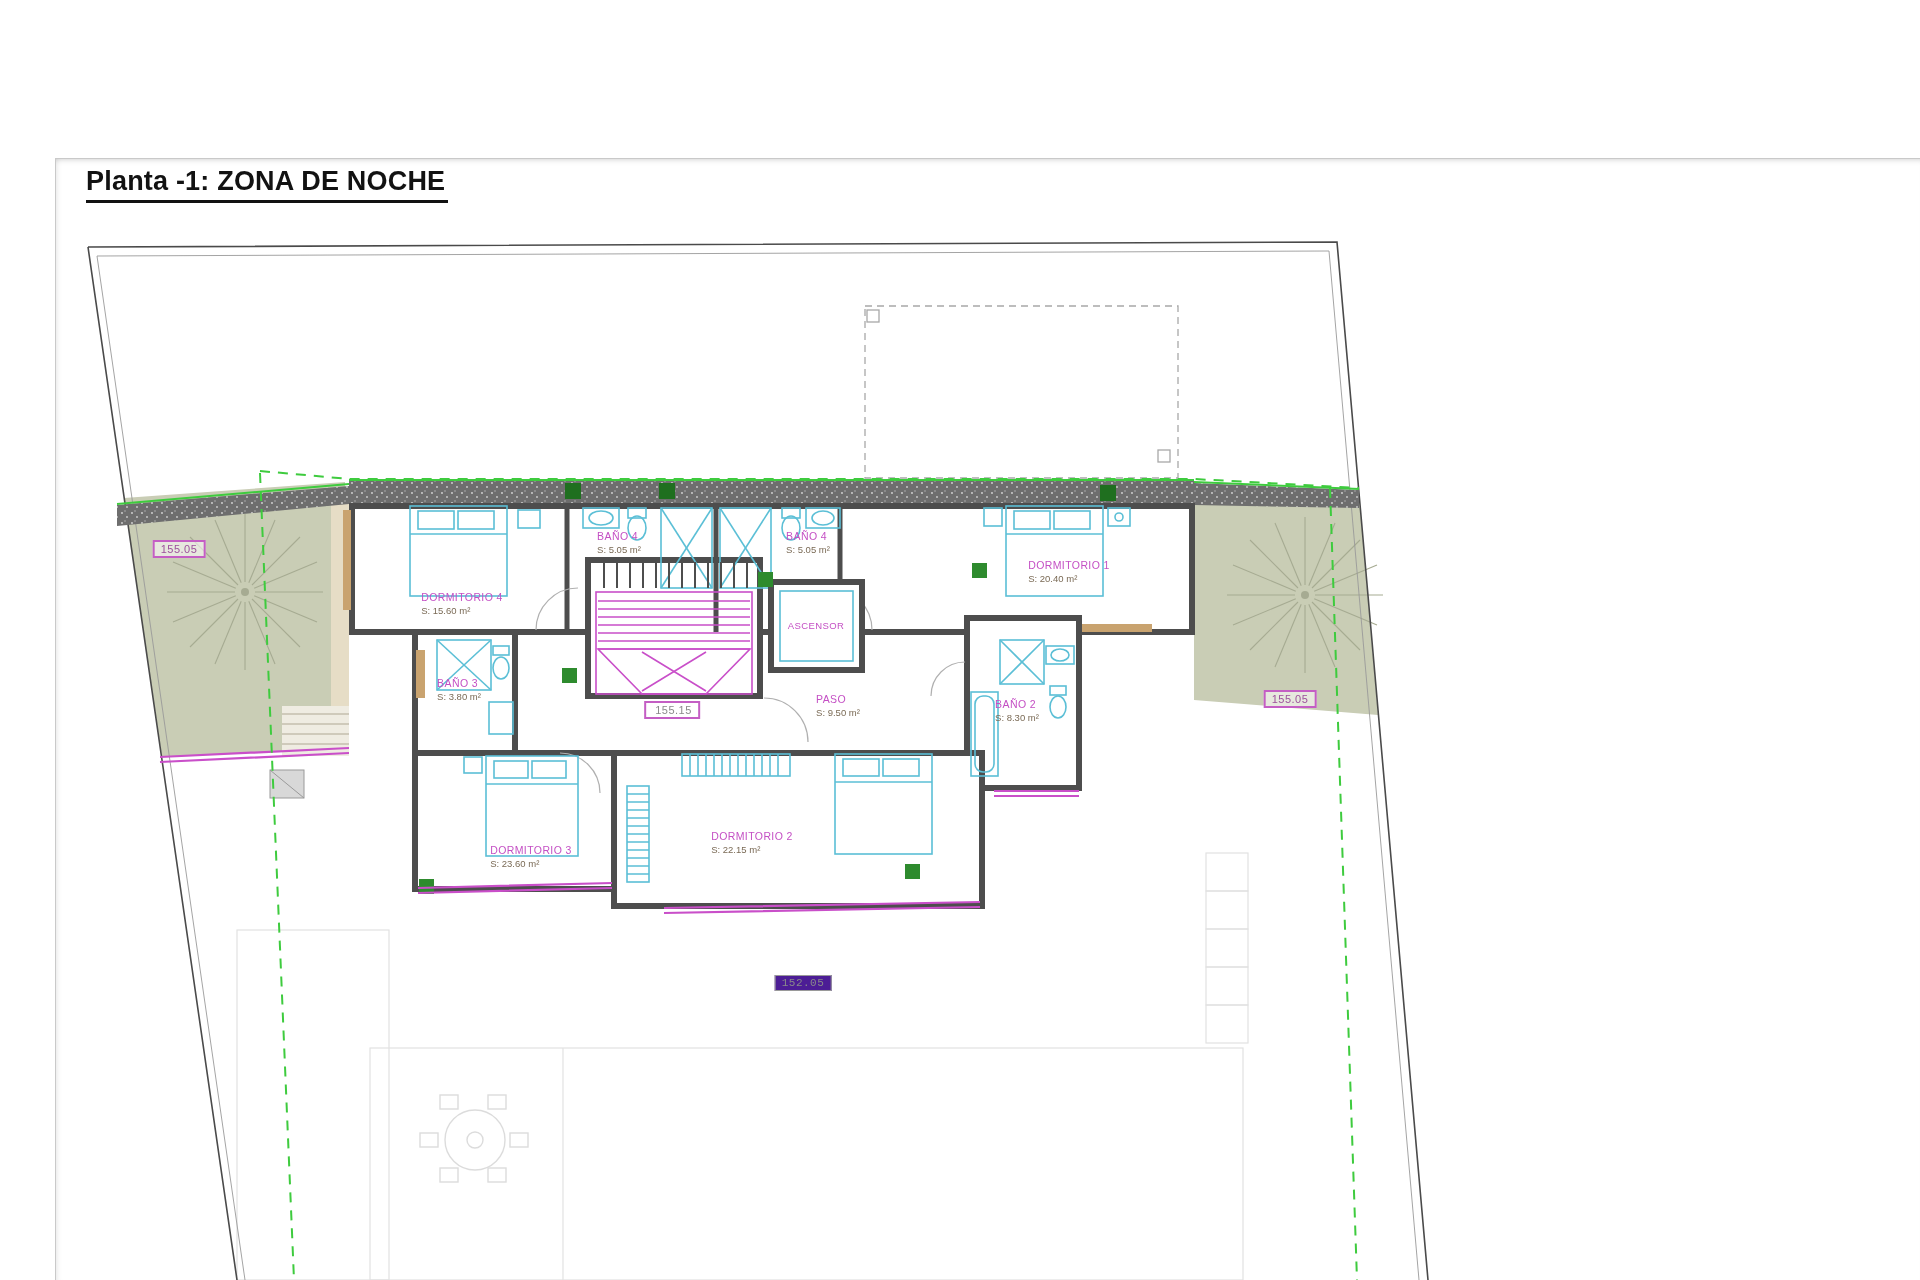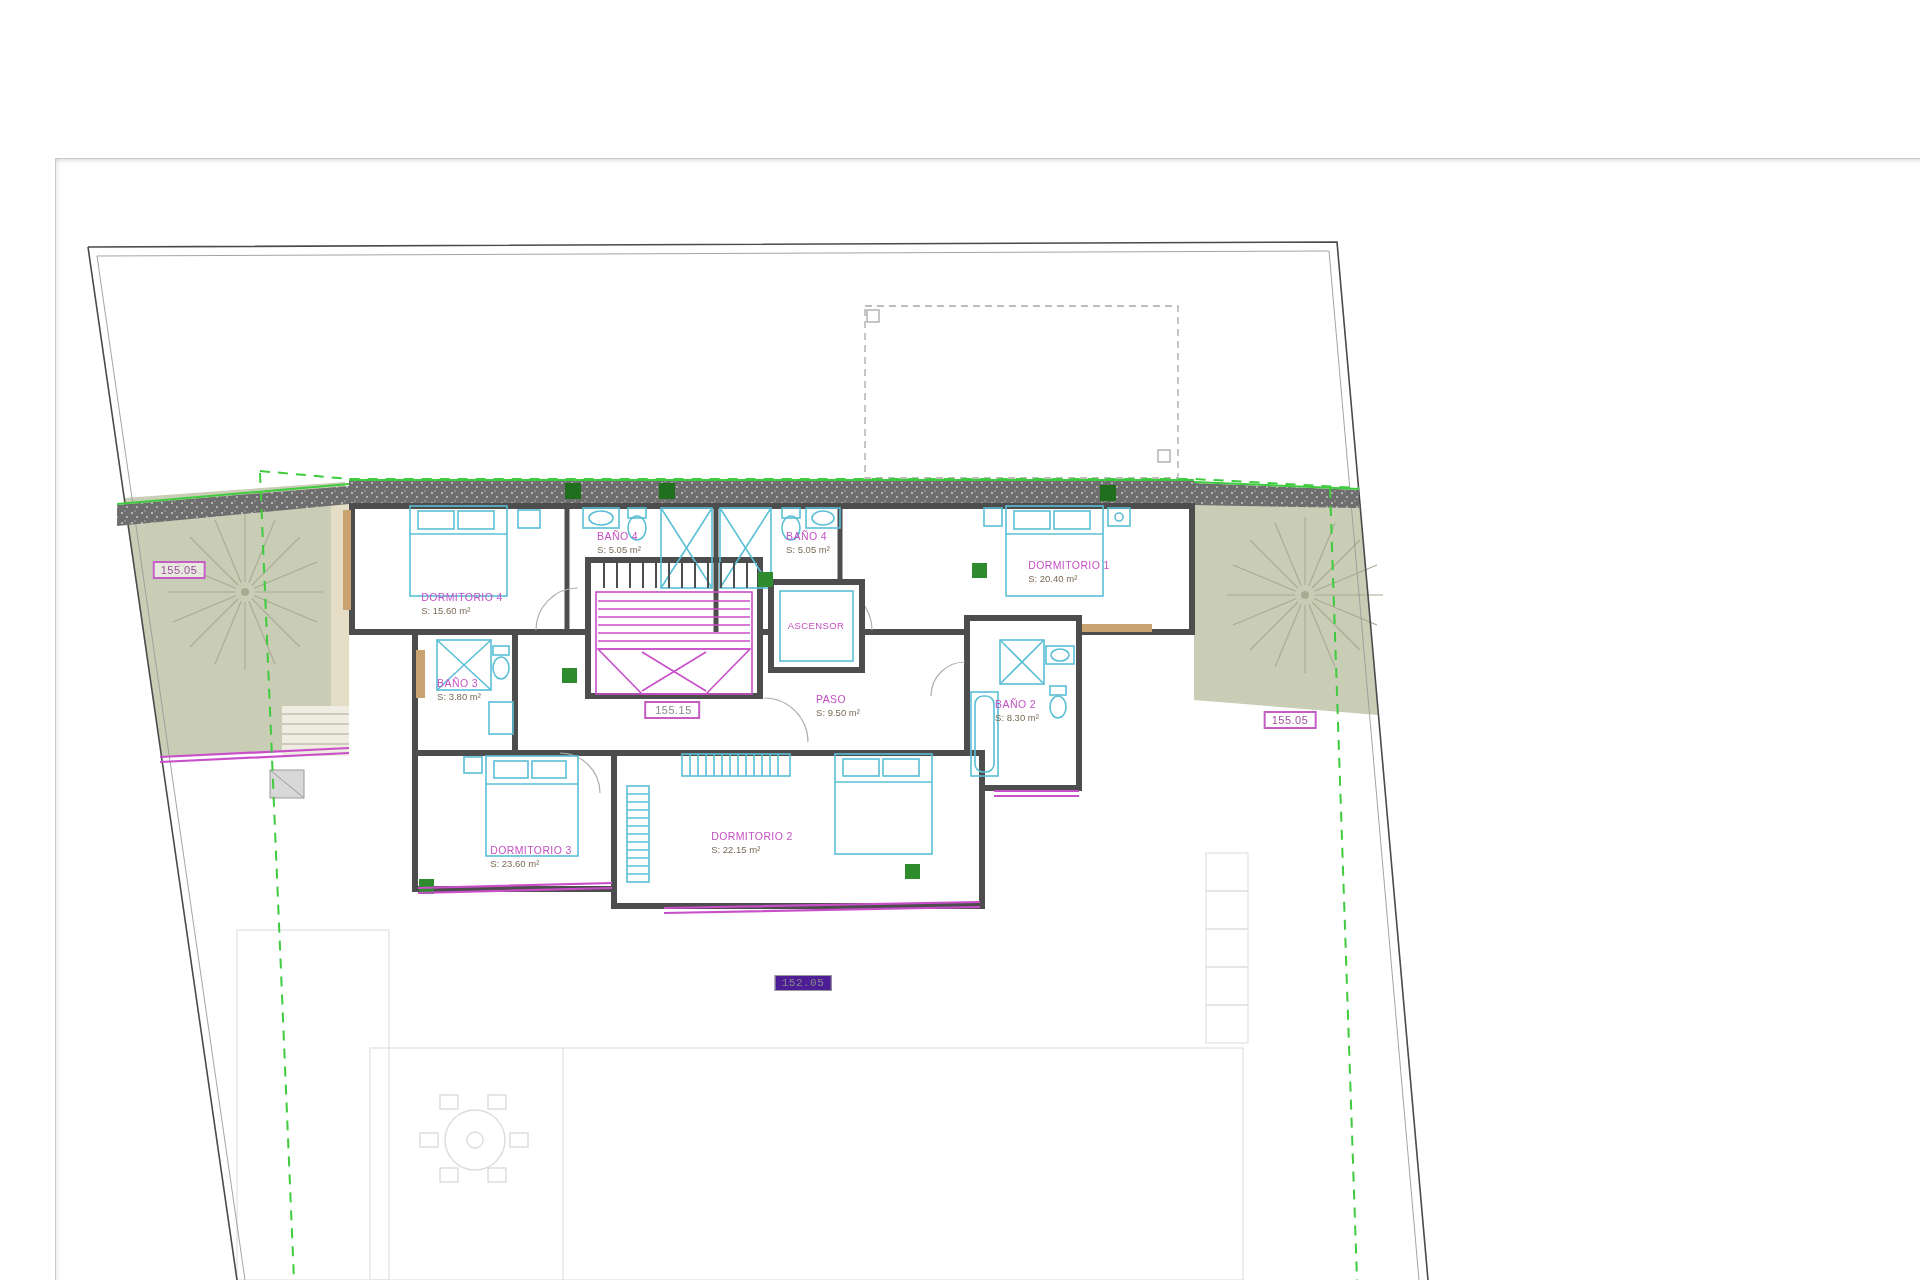--- a/index.html
+++ b/index.html
@@ -10,29 +10,30 @@
        border-top:1px solid #c9c9c9;border-left:1px solid #c9c9c9;
        box-shadow:inset 0 5px 6px -5px rgba(0,0,0,.22), inset 5px 0 6px -5px rgba(0,0,0,.12);}
   .title{position:absolute;left:86px;top:166px;font-size:27px;font-weight:bold;color:#121212;
        border-bottom:3.5px solid #121212;padding:0 3px 3px 0;letter-spacing:.2px;}
   svg{position:absolute;inset:0;}
   .rlabel{position:absolute;transform:translateX(-50%);line-height:1.3;white-space:nowrap;}
   .rname{display:block;font-size:10.5px;color:#c44fc4;letter-spacing:.4px;}
   .rarea{display:block;font-size:9.5px;color:#7a6a55;}
   .elev{position:absolute;transform:translate(-50%,-50%);font-size:11px;padding:1px 6px;
         letter-spacing:.5px;white-space:nowrap;}
-  .elev-magenta{border:2px solid #c45ec4;color:#9c4f9c;background:rgba(255,255,255,.55);margin-top:21px;}
+  .elev-magenta{border:2px solid #c45ec4;color:#9c4f9c;background:rgba(255,255,255,.55);}
   .elev-center{border:2px solid #c45ec4;color:#8a8a8a;background:#ffffff;padding-left:9px;}
   .elev-gray{border:1.5px solid #9a9a9a;color:#8a8a8a;background:#4c1d95;font-family:Liberation Mono, monospace;}
 </style>
 </head>
 <body>
 
 <div class="canvas">
   <div class="sheet-frame"></div>
+  <div class="title">Planta -1: ZONA DE NOCHE</div>
 
   <svg viewBox="0 0 1920 1280" width="1920" height="1280">
     <defs>
       <pattern id="speck" width="10" height="10" patternUnits="userSpaceOnUse">
         <rect width="10" height="10" fill="#6e6e6e"></rect>
         <circle cx="2" cy="3" r="0.9" fill="#d8d8d8"></circle>
         <circle cx="7" cy="7" r="0.9" fill="#cfcfcf"></circle>
         <circle cx="5" cy="1" r="0.7" fill="#bbbbbb"></circle>
       </pattern>
       <g id="tree" stroke="#a6ab92" stroke-width="1.1" fill="none">

